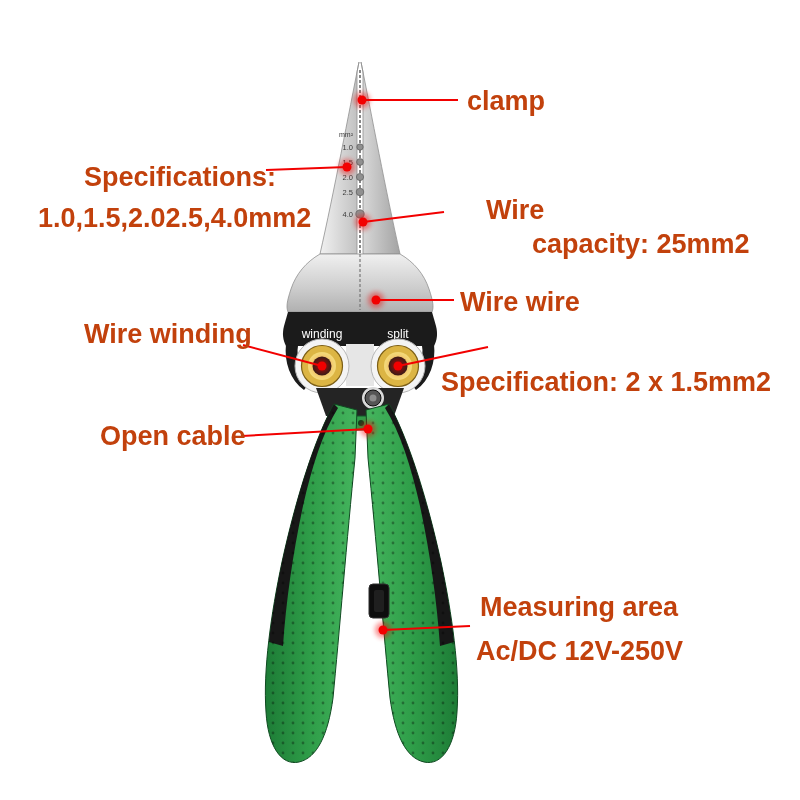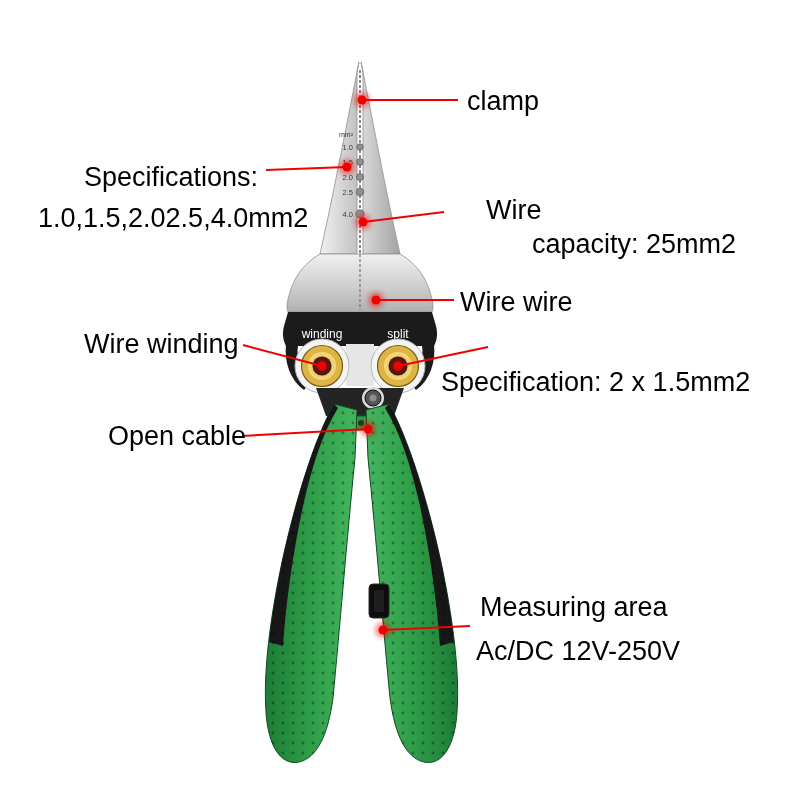--- a/index.html
+++ b/index.html
@@ -1,19 +1,19 @@
 <!DOCTYPE html>
 <html><head>
 <meta charset="utf-8">
 <style>
   html,body{margin:0;padding:0;background:#fff;}
   .stage{position:relative;width:800px;height:800px;background:#ffffff;overflow:hidden;
          font-family:"Liberation Sans",sans-serif;}
   .art{position:absolute;left:0;top:0;width:800px;height:800px;}
-  .callout-label{position:absolute;font-size:27px;line-height:1.15;color:#000000;white-space:nowrap;}
+  .callout-label{position:absolute;font-size:27px;line-height:1.15;color:#c2410c;white-space:nowrap;font-weight:bold;}
   svg text{font-family:"Liberation Sans",sans-serif;}
 </style>
 </head>
 <body>
 
 <div class="stage">
 
   <svg class="art" viewBox="0 0 800 800">
     <defs>
       <linearGradient id="metalL" x1="0" y1="0" x2="1" y2="0">
@@ -174,22 +174,22 @@
   <div class="callout-label" style="left:467px;top:86px;">clamp</div>
 
   <div class="callout-label" style="left:84px;top:162px;">Specifications:</div>
   <div class="callout-label" style="left:38px;top:203px;">1.0,1.5,2.02.5,4.0mm2</div>
 
   <div class="callout-label" style="left:450px;top:195px;margin-left:36px;">Wire</div>
   <div class="callout-label" style="left:500px;top:229px;margin-left:32px;">capacity: 25mm2</div>
 
   <div class="callout-label" style="left:460px;top:287px;">Wire wire</div>
 
-  <div class="callout-label" style="left:84px;top:329px;">Wire winding</div>
+  <div class="callout-label" style="left:84px;top:319px;">Wire winding</div>
 
   <div class="callout-label" style="left:441px;top:367px;">Specification: 2 x 1.5mm2</div>
 
-  <div class="callout-label" style="left:100px;top:421px;margin-left:8px;">Open cable</div>
+  <div class="callout-label" style="left:100px;top:421px;">Open cable</div>
 
   <div class="callout-label" style="left:480px;top:592px;">Measuring area</div>
   <div class="callout-label" style="left:476px;top:636px;">Ac/DC 12V-250V</div>
 
 </div>
 
 </body></html>

